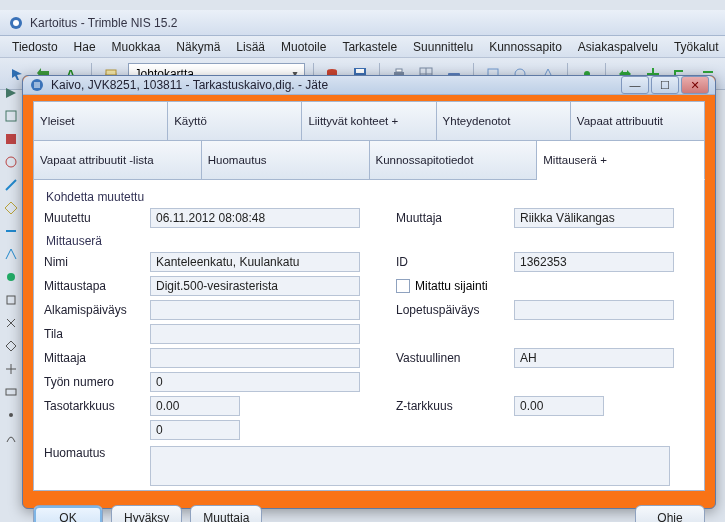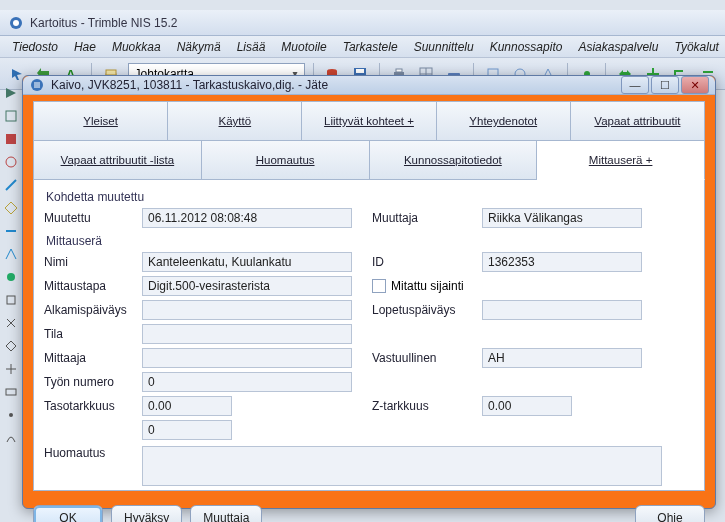--- a/index.html
+++ b/index.html
@@ -24,21 +24,20 @@
   .titlebar .icon { width: 16px; height: 16px; margin-right: 6px; }
   .titlebar .title-text { color: #334; }
   .menubar {
     background: linear-gradient(to bottom, #e8eef6, #d6e0ee);
     height: 22px;
     display: flex;
     align-items: center;
     padding: 0 4px;
     border-bottom: 1px solid #b7c3d6;
     gap: 0;
-    font-style: italic;
   }
   .menubar .menu-item { padding: 3px 8px; color: #222; cursor: default; }
   .toolbar {
     background: linear-gradient(to bottom, #e3eaf3, #cfdaeb);
     height: 32px;
     display: flex;
     align-items: center;
     padding: 0 6px;
     border-bottom: 1px solid #a8b6cb;
     gap: 6px;
@@ -87,43 +86,42 @@
     display: flex; align-items: center; justify-content: center;
     font-size: 11px; color: #333;
   }
   .win-close { background: linear-gradient(to bottom,#e9adad,#cf7a7a); color:#700; }
   .dlg-body { flex: 1; padding: 6px 10px 6px 10px; display: flex; flex-direction: column; }
   .tabs-row { display: flex; }
   .tab {
     flex: 1;
     background: linear-gradient(to bottom,#f4f7fb,#dde6f1);
     border: 1px solid #a6b7d0;
-    padding: 13px 6px; text-align: center;
+    padding: 13px 6px; text-align: left;
     color: #223; cursor: default;
     white-space: nowrap;
     font-size: 11.5px;
-    text-decoration: underline;
   }
   .tab + .tab { border-left: none; }
   .tab.active {
     background: #fff;
     border-bottom-color: #fff;
     position: relative; z-index: 2;
   }
   .tabs-row2 .tab { border-top: none; }
   .form-area {
     background: #fff;
     border: 1px solid #a6b7d0;
     border-top: none;
     flex: 1;
     padding: 6px 10px 4px 10px;
   }
   .section-label { color: #335; padding: 4px 0 2px 2px; }
   .form-row {
-    display: flex; align-items: center; height: 24px; 
+    display: flex; align-items: center; height: 24px; gap: 8px;
   }
   .lbl { width: 98px; color: #223; }
   .lbl2 { width: 110px; color: #223; }
   .field, .rofield {
     height: 20px; border: 1px solid #b8c4d6;
     background: #eef2f8; padding: 2px 5px; color: #222;
     display: flex; align-items: center;
   }
   .field-long { width: 210px; }
   .field-med  { width: 160px; }

